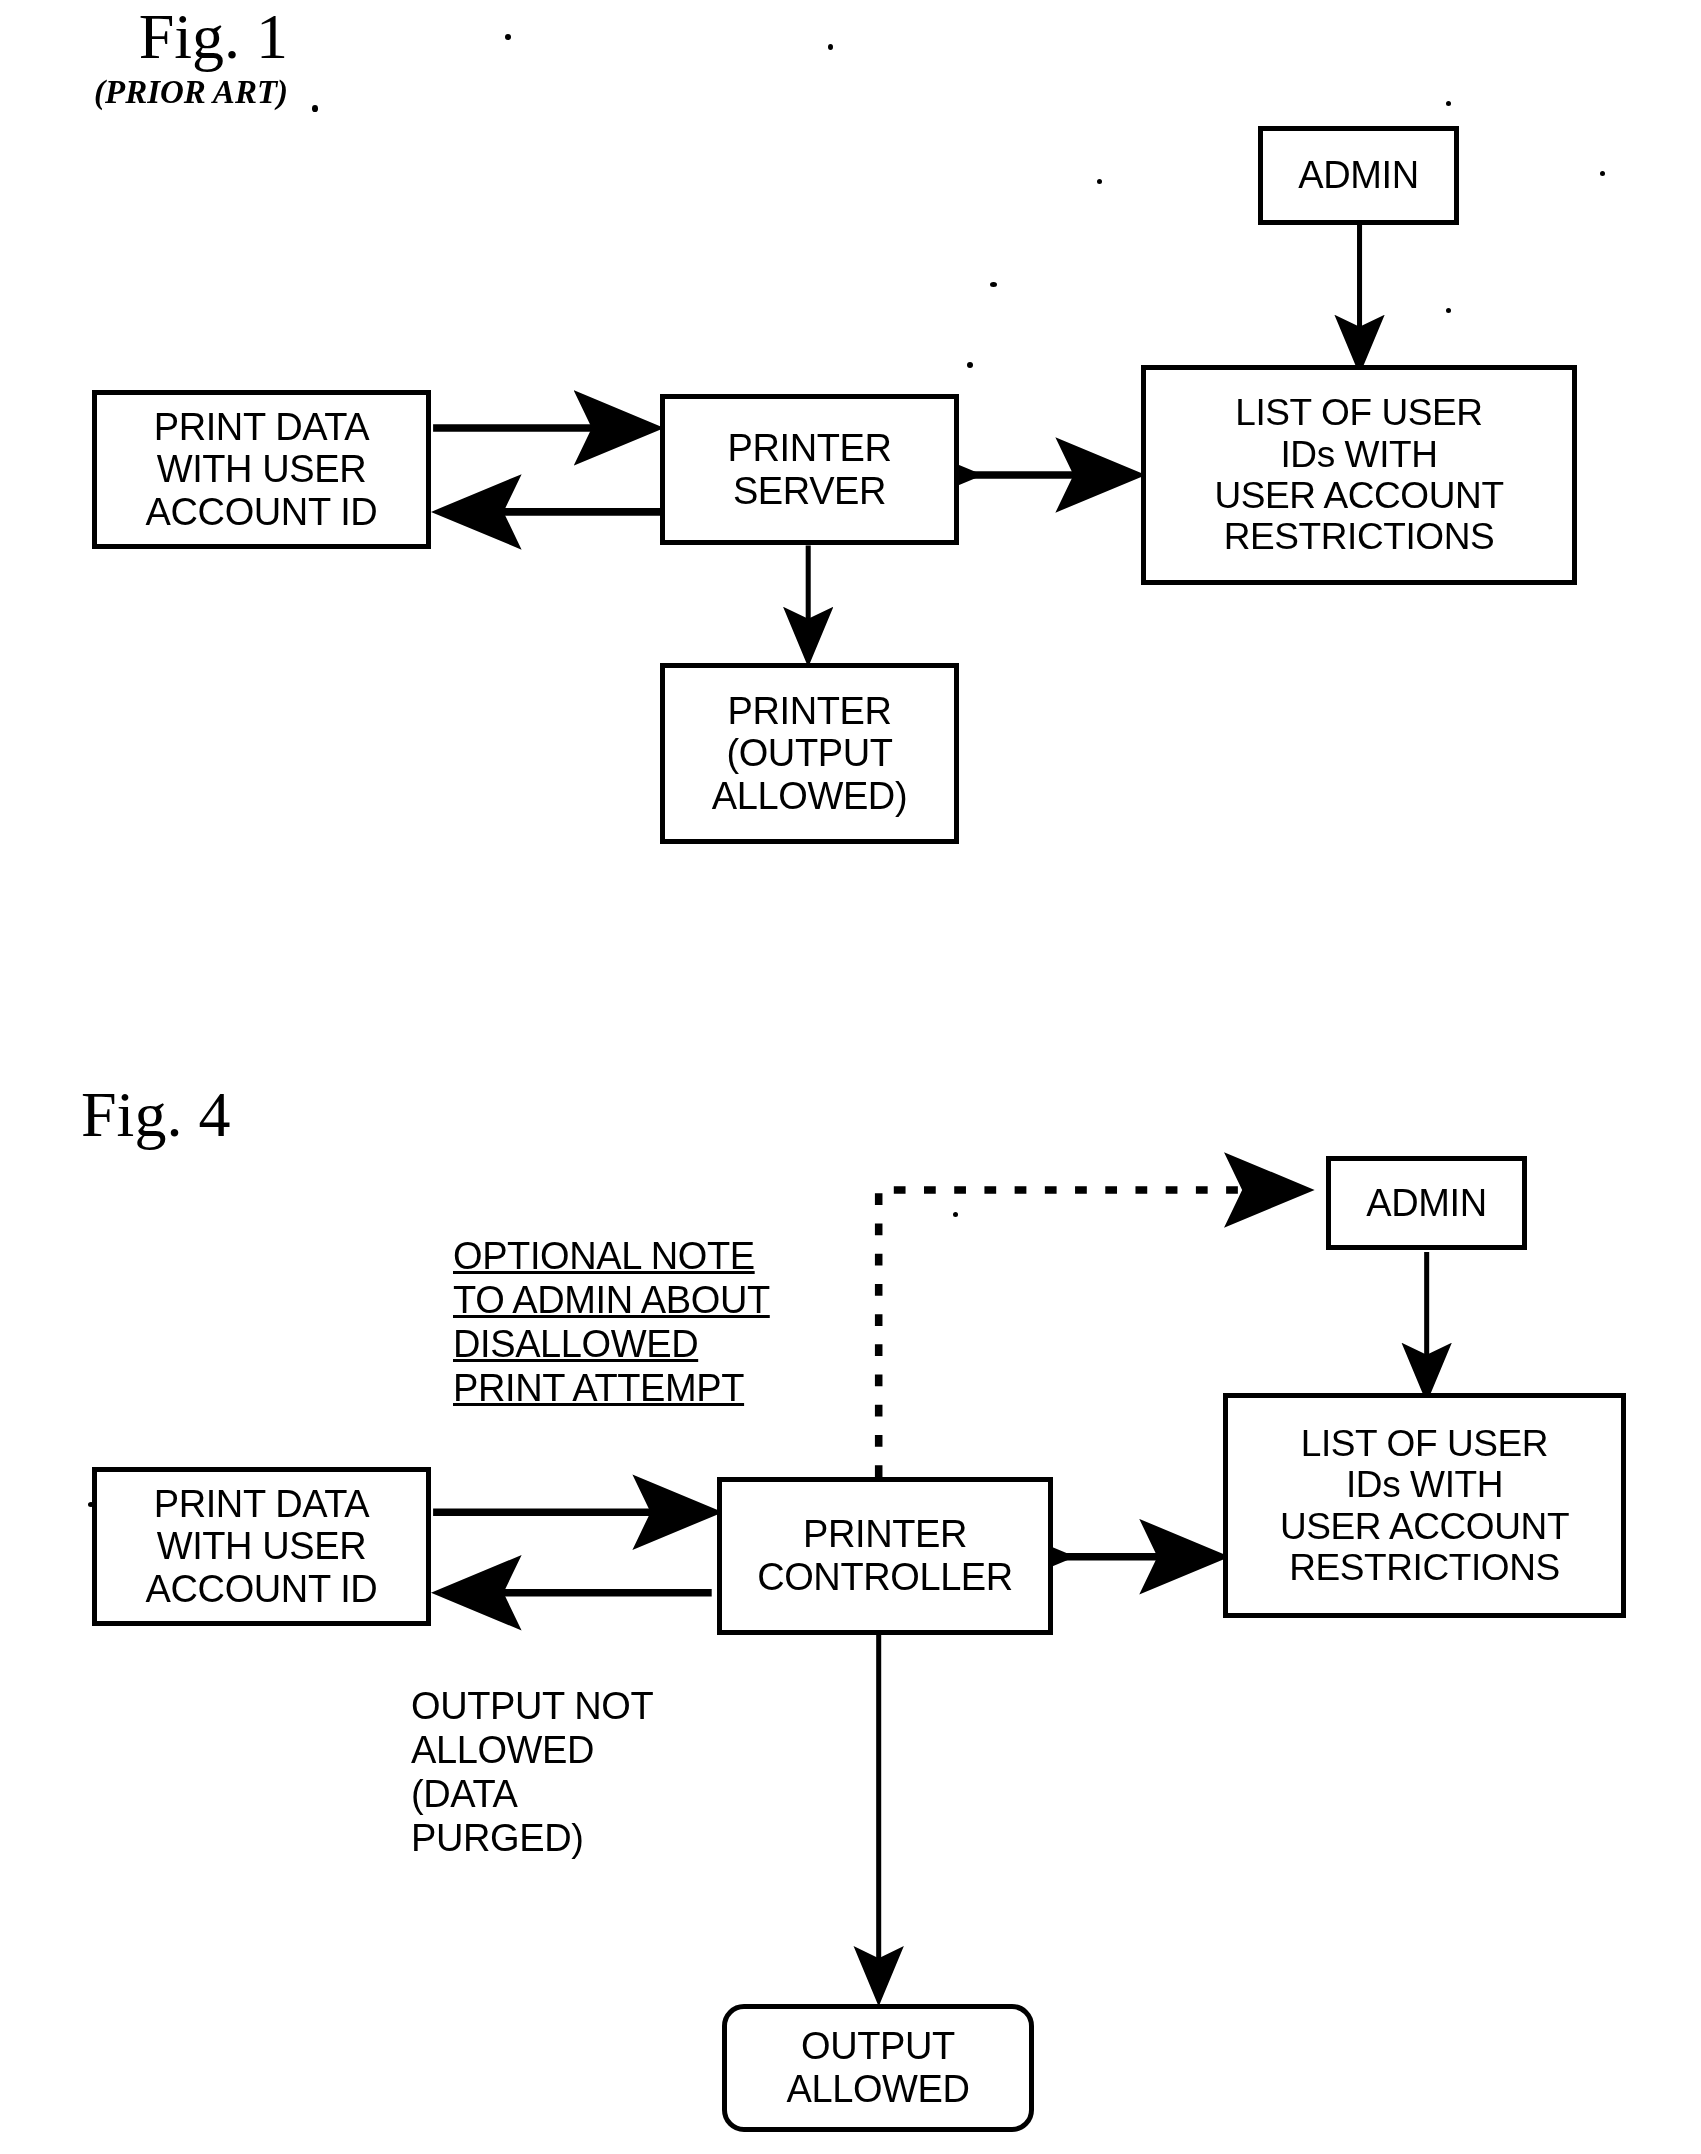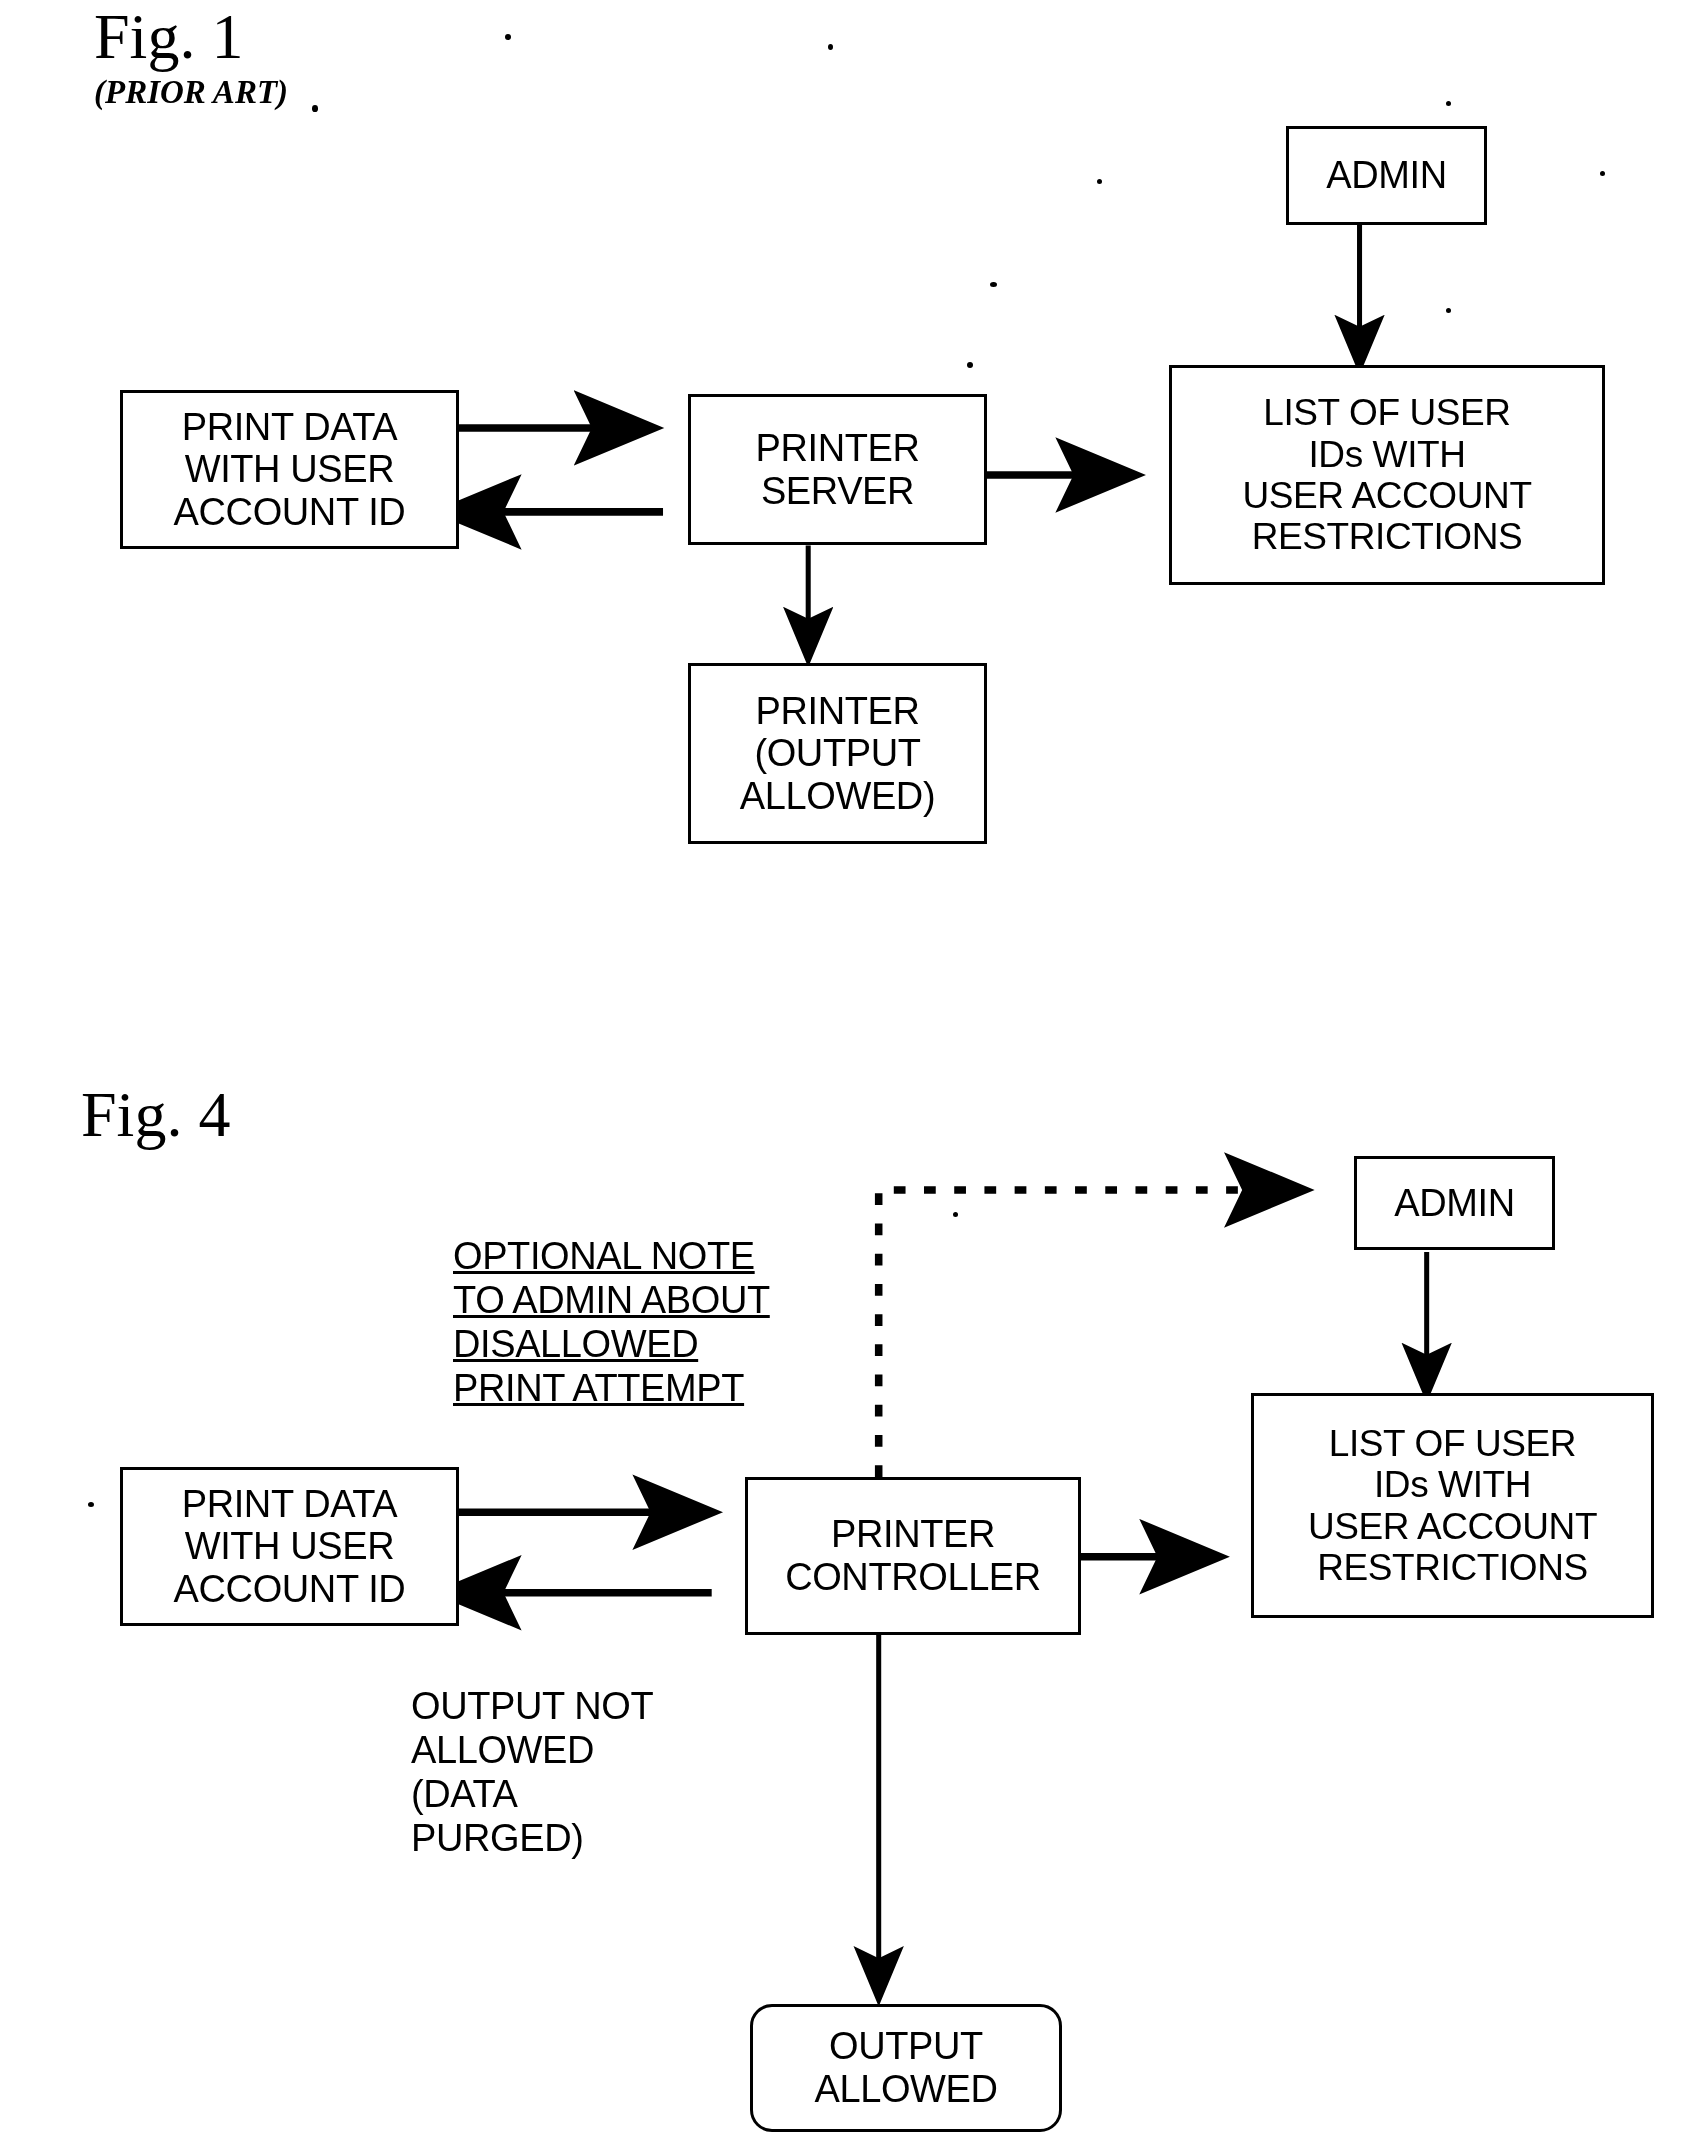--- a/index.html
+++ b/index.html
@@ -14,46 +14,46 @@
     background: #ffffff;
     overflow: hidden;
     font-family: "Liberation Sans", sans-serif;
   }
   .fig-label {
     position: absolute;
     font-family: "Liberation Serif", serif;
     color: #000000;
     white-space: nowrap;
     line-height: 1;
+    text-align: right;
   }
   .fig-label .num {
     font-size: 64px;
   }
   .fig-label .sub {
     display: block;
     font-style: italic;
     font-weight: bold;
     font-size: 33px;
     margin-top: 6.7px;
   }
   .node {
     position: absolute;
     box-sizing: border-box;
-    border: 3px solid #000000;
+    border: 5px solid #000000;
     background: #ffffff;
     display: flex;
     align-items: center;
     justify-content: center;
     text-align: center;
     color: #000000;
     font-family: "Liberation Sans", sans-serif;
     font-size: 38px;
     line-height: 1.12;
     letter-spacing: -0.4px;
-    margin-left: 28px;
   }
   .node .txt { white-space: pre-line; padding: 0 5px; }
   .free-text {
     position: absolute;
     color: #000000;
     font-family: "Liberation Sans", sans-serif;
     font-size: 38px;
     line-height: 1.16;
     letter-spacing: -0.4px;
     white-space: pre-line;

